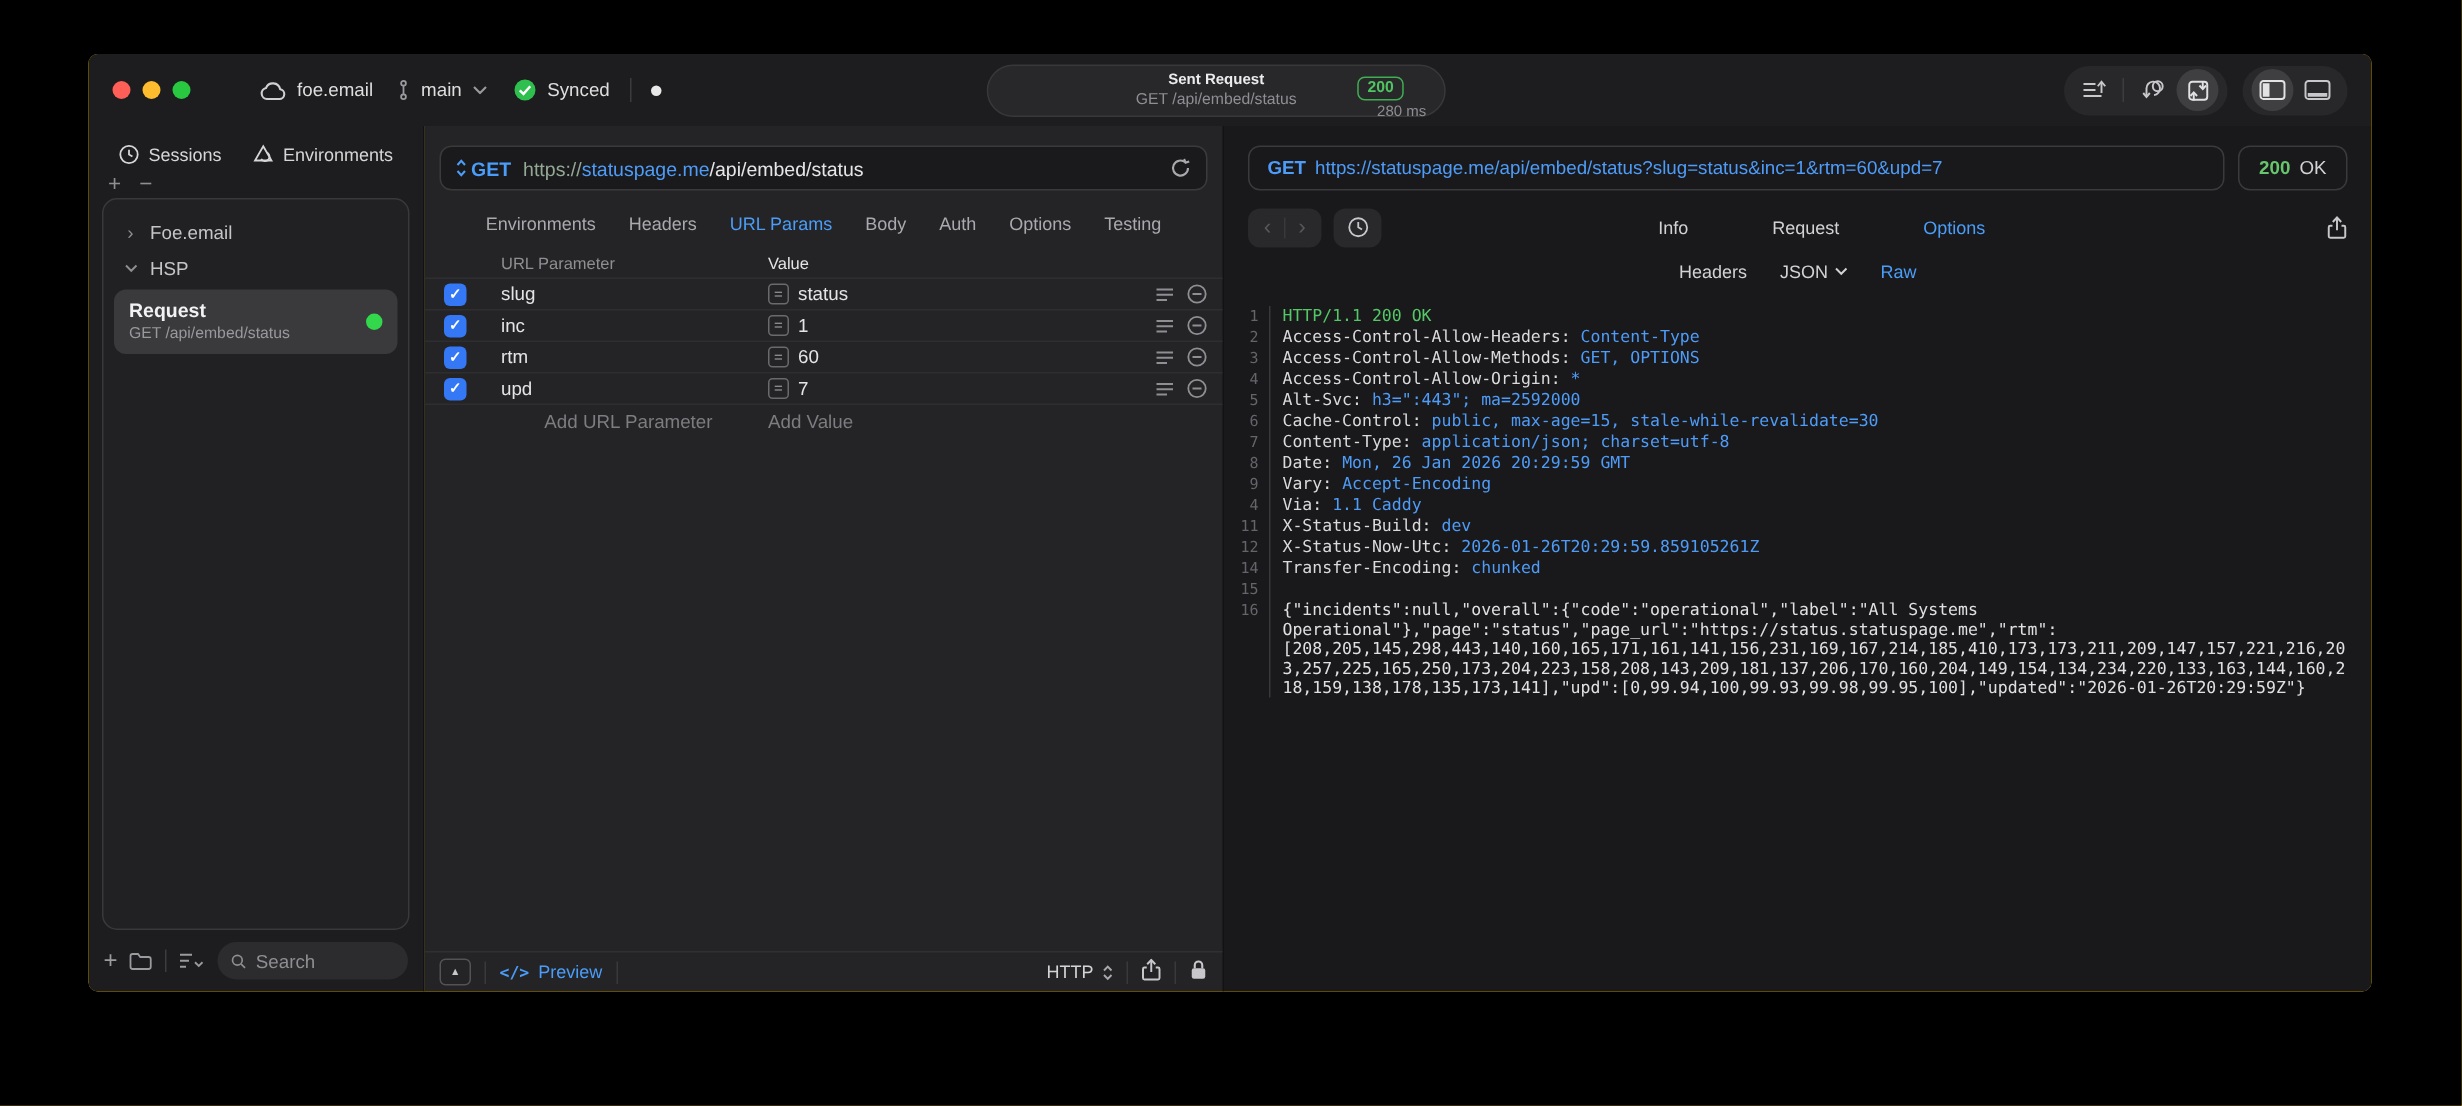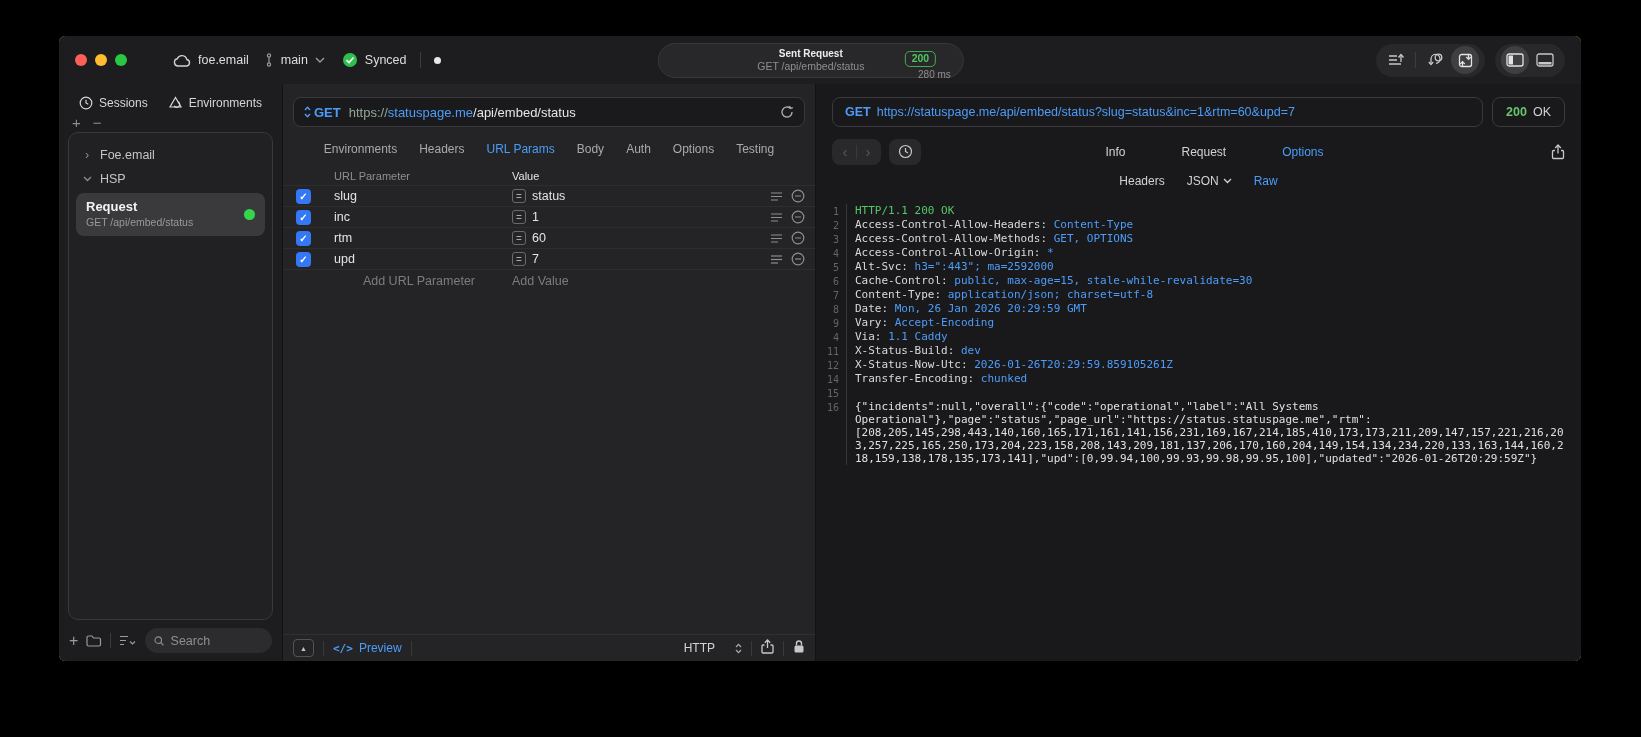--- a/index.html
+++ b/index.html
@@ -446,21 +446,21 @@
 
       <div class="mid-footer">
         <span class="collapse-btn">▲</span>
         <span class="mf-div"></span>
         <span class="preview">
           <span class="code-glyph">&lt;/&gt;</span>
           <span>Preview</span>
         </span>
         <span class="mf-div"></span>
         <span class="mf-right">
-          <span style="display:flex;align-items:center;gap:20px;">
+          <span style="display:flex;align-items:center;gap:6px;">
             <span>HTTP</span>
             <svg width="7" height="11" viewBox="0 0 7 11">
                 <polyline points="1,4 3.5,1.4 6,4" fill="none" stroke="#a8a8ad" stroke-width="1.3"></polyline>
                 <polyline points="1,7 3.5,9.6 6,7" fill="none" stroke="#a8a8ad" stroke-width="1.3"></polyline>
               </svg>
           </span>
           <span class="mf-div"></span>
           <span>
             <svg width="13" height="15" viewBox="0 0 13 15">
                 <line x1="6.5" y1="1.5" x2="6.5" y2="9" stroke="#c7c7cc" stroke-width="1.3"></line>

